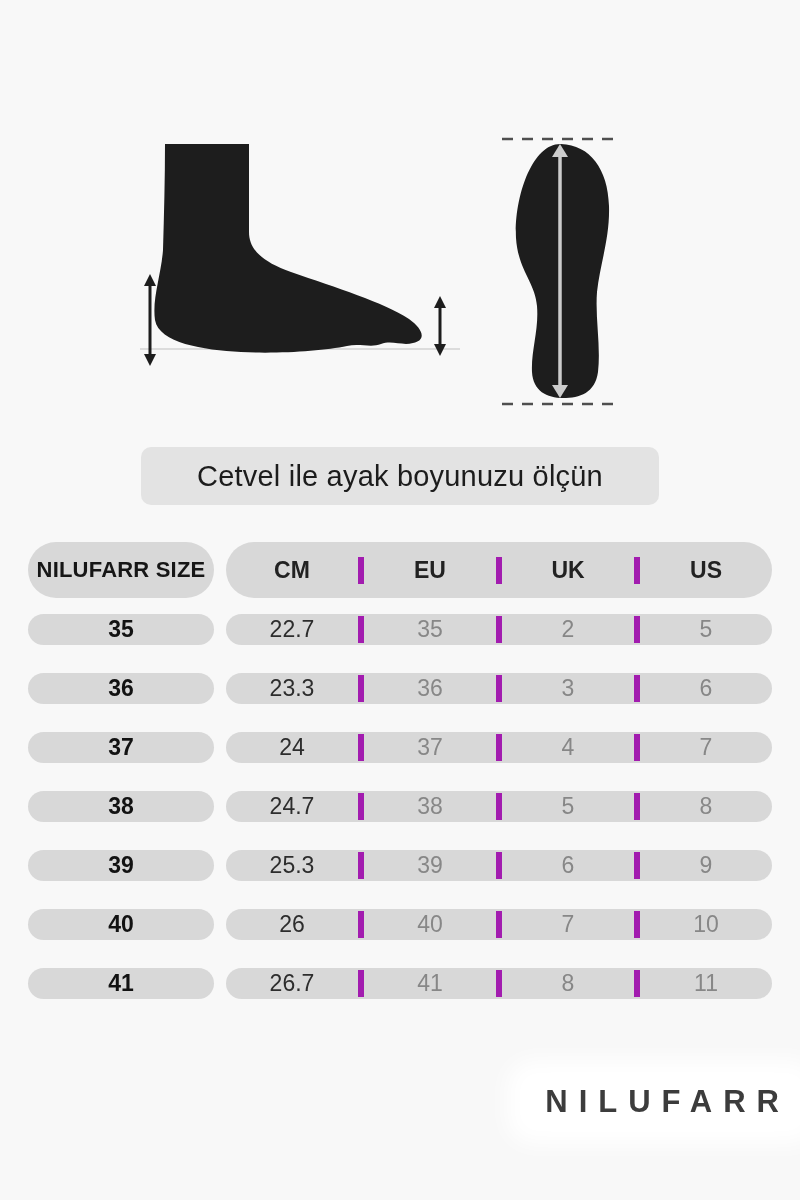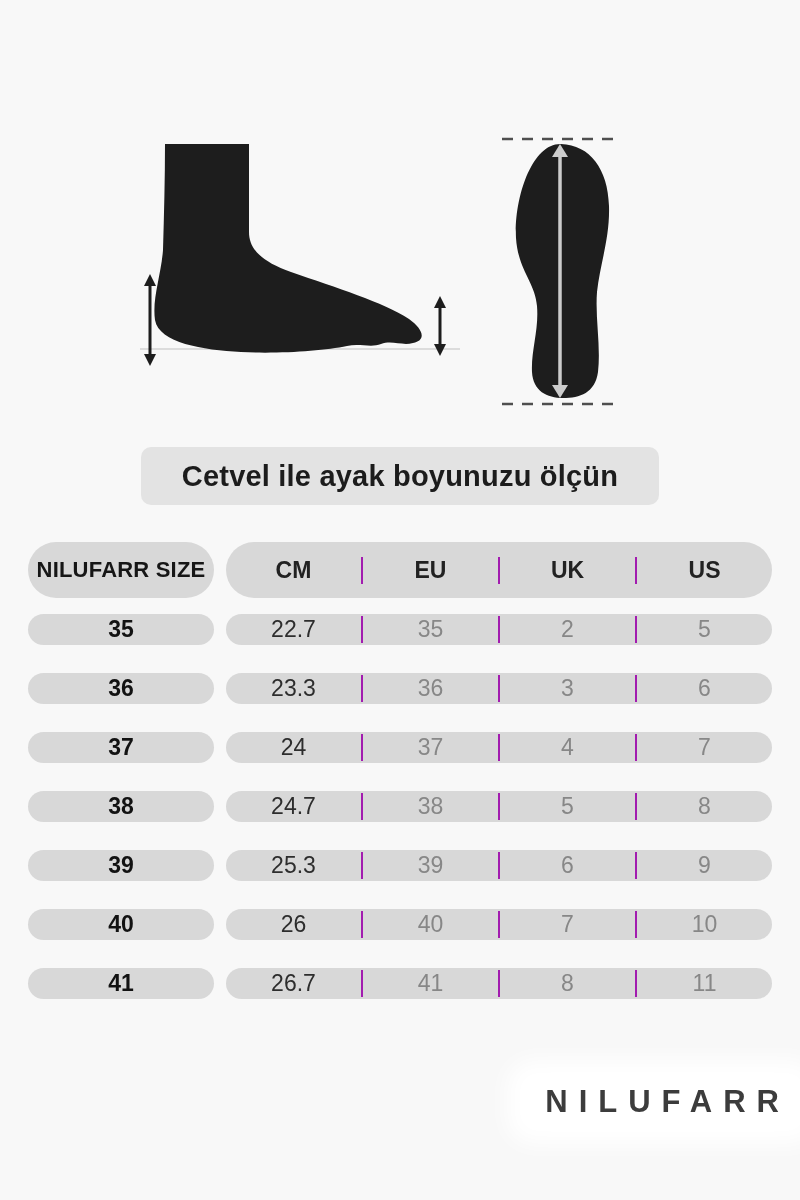--- a/index.html
+++ b/index.html
@@ -23,35 +23,35 @@
   .illus{position:absolute;}
   .illus-side{left:140px;top:144px;width:320px;height:222px;}
   .illus-sole{left:502px;top:136px;width:116px;height:272px;}
 
   
   .banner{
     position:absolute;left:141px;top:447px;width:518px;height:58px;
     background:#e3e3e3;border-radius:10px;
     display:flex;align-items:center;justify-content:center;
   }
-  .banner span{font-size:29px;font-weight:700;color:#1c1c1c;letter-spacing:.2px;}
+  .banner span{font-size:29px;font-weight:400;color:#1c1c1c;letter-spacing:.2px;}
 
   
   .trow{
     position:absolute;left:28px;width:744px;height:31px;
     display:flex;gap:12px;
   }
   .trow.header{top:542px;height:56px;}
   .pill{background:#d8d8d8;display:flex;align-items:center;justify-content:center;}
   .pill.left{width:186px;border-radius:22px;flex:0 0 auto;}
   .pill.right{flex:1;border-radius:22px;display:flex;overflow:hidden;padding:0;}
   .trow.header .pill.left,.trow.header .pill.right{border-radius:28px;}
   .cell{
     flex:1;display:flex;align-items:center;justify-content:center;
-    border-right:2px solid #a21caf;
+    border-right:6px solid #a21caf;
     font-size:23px;color:#878787;font-weight:400;
   }
   .cell:last-child{border-right:none;}
   .cell.head{font-size:23px;font-weight:700;color:#222222;}
   .size-label{font-size:22px;font-weight:700;color:#161616;letter-spacing:.2px;}
   .size-num{font-size:23px;font-weight:700;color:#121212;}
   .cell.cm{color:#2d2d2d;font-weight:400;}
 
   
   .brand{

